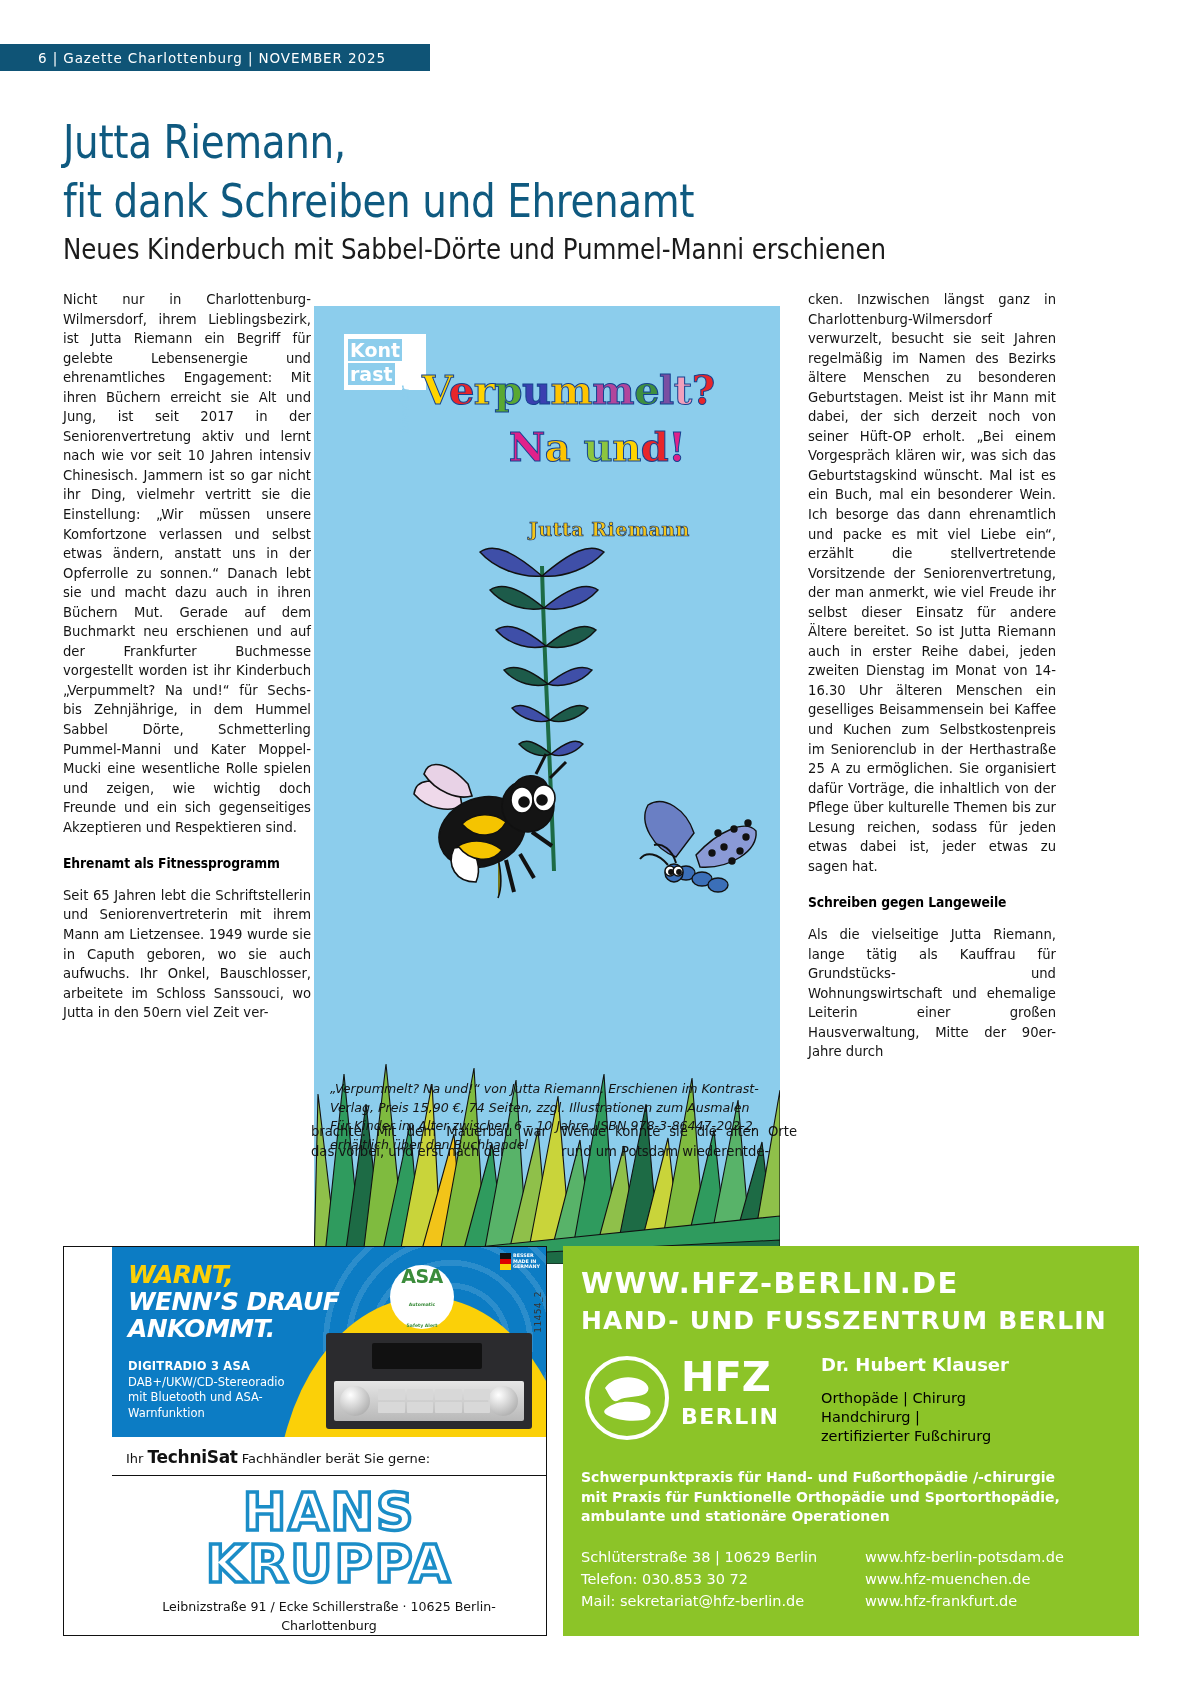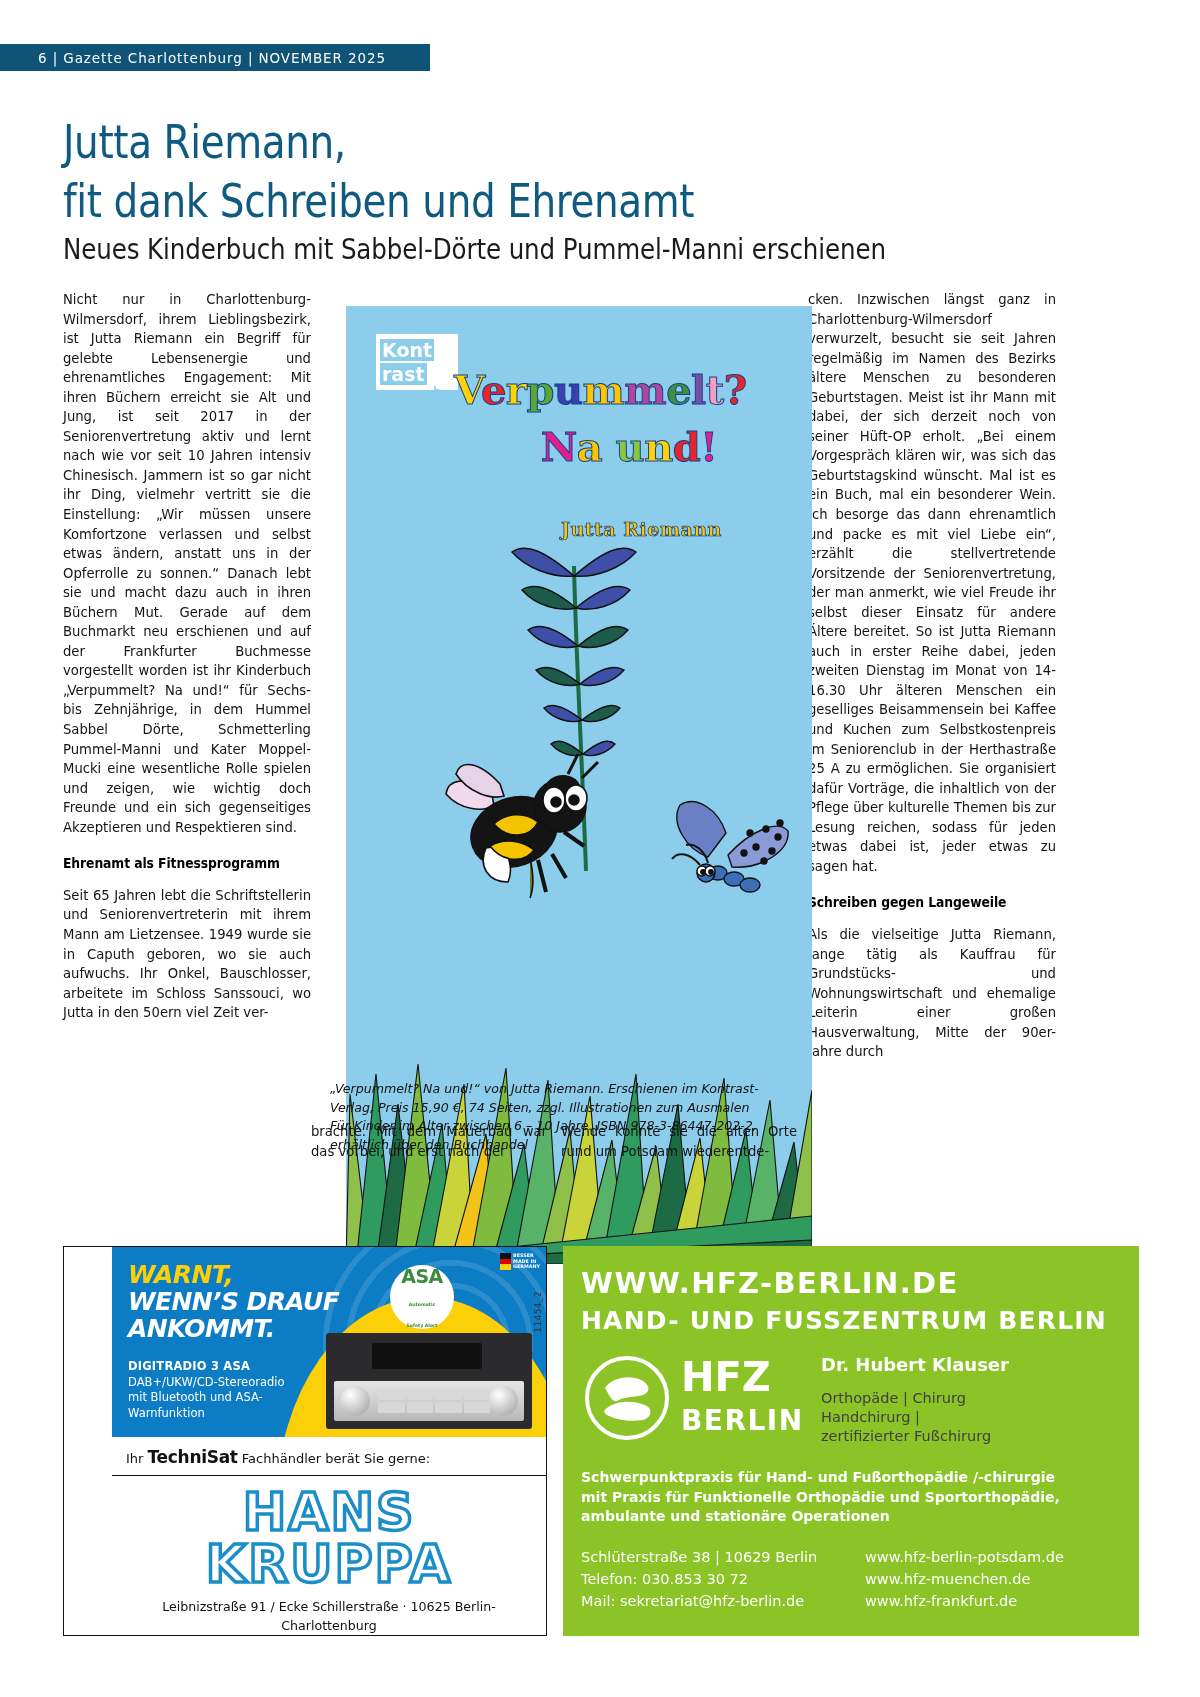--- a/index.html
+++ b/index.html
@@ -59,21 +59,21 @@
     margin: 17px 0 12px 0;
     transform: scaleX(0.97); transform-origin: left center;
   }
 
   #col1 { left: 63px; top: 290px; width: 248px; }
   #col3 { left: 808px; top: 290px; width: 248px; }
   #col2a { left: 311px; top: 1122px; width: 236px; }
   #col2b { left: 561px; top: 1122px; width: 236px; }
 
   
-  .figure { position: absolute; left: 346px; top: 306px; width: 466px; height: 958px; border-radius: 19px; }
+  .figure { position: absolute; left: 314px; top: 306px; width: 466px; height: 958px; border-radius: 19px; }
   .cover {
     position: absolute; inset: 0;
     background: #8ccdec;
     overflow: hidden;
   }
   .kontrast-logo {
     position: absolute; left: 30px; top: 28px;
     width: 82px; height: 56px; background: #ffffff;
     display: flex; align-items: center;
   }
@@ -245,27 +245,27 @@
   .hfz-logo { position: absolute; left: 22px; top: 108px; width: 196px; height: 96px; }
   .hfz-mark {
     position: absolute; left: 0; top: 2px; width: 84px; height: 84px;
   }
   .hfz-word {
     position: absolute; left: 96px; top: 2px;
     color: #ffffff; font-weight: bold; font-size: 40px; letter-spacing: 0px; line-height: 42px;
   }
   .hfz-word2 {
     position: absolute; left: 96px; top: 50px;
-    color: #ffffff; font-weight: bold; font-size: 28px; letter-spacing: 1.5px;
+    color: #ffffff; font-weight: bold; font-size: 22px; letter-spacing: 1.5px;
   }
   .hfz-doc {
     position: absolute; left: 258px; top: 108px; width: 300px;
   }
   .hfz-docname { color: #ffffff; font-weight: bold; font-size: 18px; margin-bottom: 14px; }
-  .hfz-docrole { color: #404040; font-size: 14.5px; line-height: 19px; }
+  .hfz-docrole { color: #000000; font-size: 14.5px; line-height: 19px; }
   .hfz-focus {
     position: absolute; left: 18px; top: 222px; width: 540px;
     color: #ffffff; font-weight: bold; font-size: 14px; line-height: 19.5px;
   }
   .hfz-contact {
     position: absolute; left: 18px; top: 300px; width: 540px;
     display: flex; gap: 34px;
   }
   .hfz-contact div { color: #ffffff; font-size: 14.5px; line-height: 22px; }
   .hfz-contact .c1 { width: 250px; }

